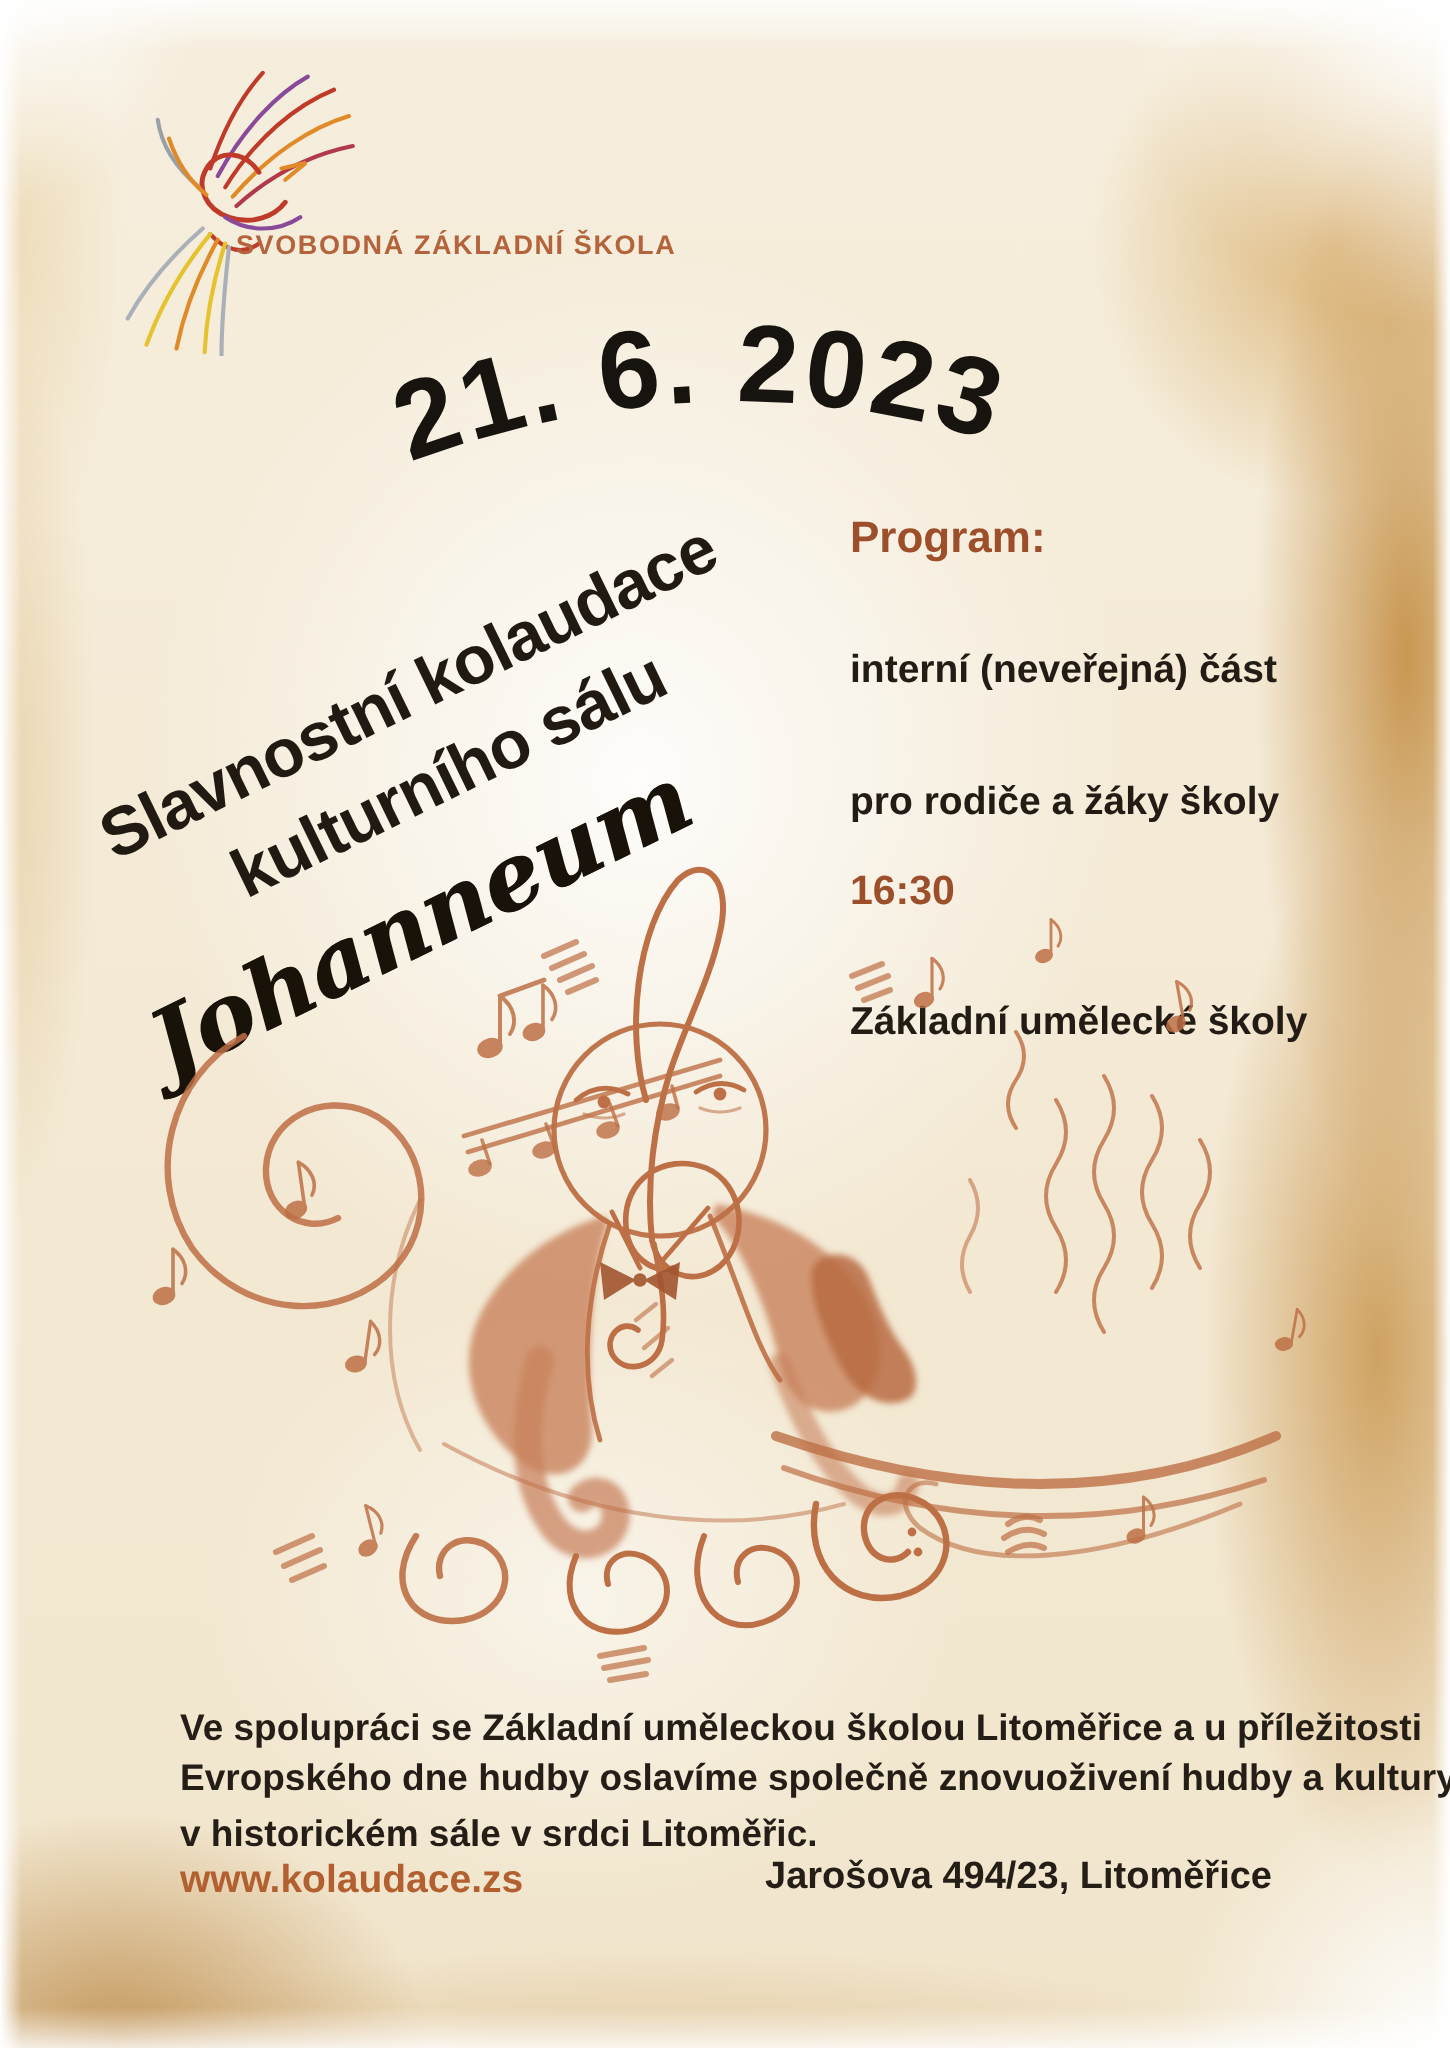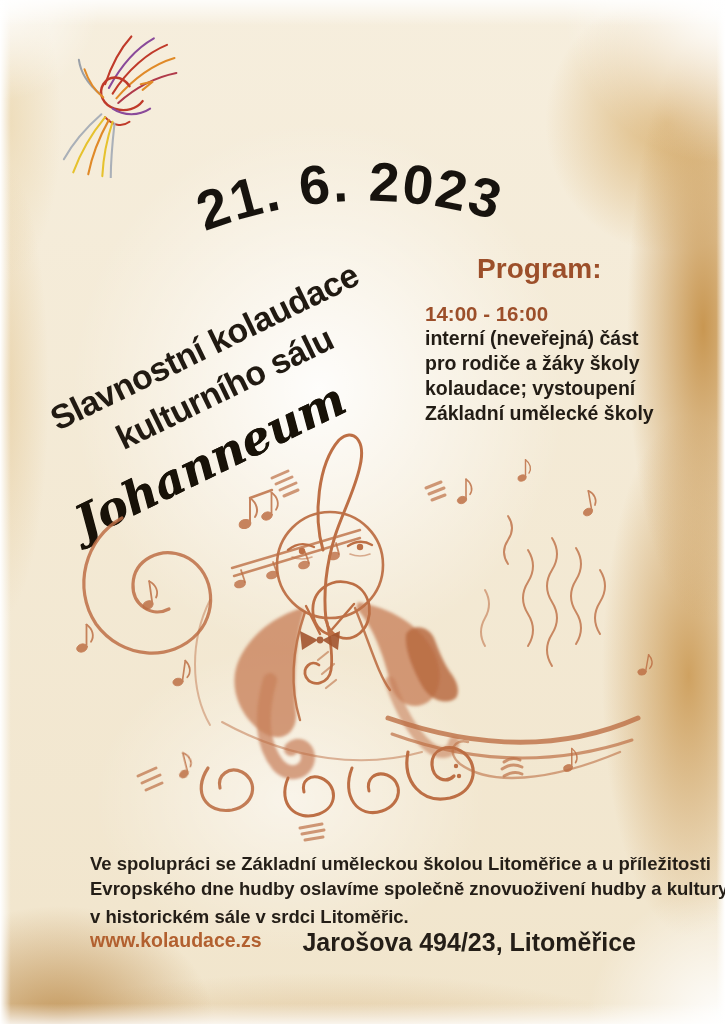--- a/index.html
+++ b/index.html
@@ -35,29 +35,29 @@
     position:absolute;left:48px;top:318px;width:360px;text-align:center;
     transform:rotate(-26deg);transform-origin:center center;color:#211a12;
   }
   .title-line{font-size:34px;line-height:46px;letter-spacing:-.5px;white-space:nowrap;}
   .title-gothic{
     font-family:"DejaVu Serif",serif;font-style:italic;font-weight:bold;
     font-size:46px;line-height:52px;margin-top:10px;transform:translateX(-45px);
     color:#181208;text-shadow:.6px 0 0 currentColor;white-space:nowrap;
   }
   .program{position:absolute;left:425px;top:256px;color:#221c15;font-size:19.5px;line-height:25px;}
-  .prog-heading{color:#9c4f2a;font-size:28px;line-height:26px;text-align:center;}
+  .prog-heading{color:#9c4f2a;font-size:22px;line-height:26px;}
   .prog-time{color:#9c4f2a;font-size:20.5px;margin-top:19px;white-space:nowrap;}
-  .prog-line{white-space:nowrap;}
+  .prog-line{white-space:nowrap;margin-top:41px;}
   .illus{position:absolute;left:60px;top:420px;}
   .desc{position:absolute;left:90px;top:851px;color:#241e17;font-size:18.5px;line-height:25px;}
   .desc-line{white-space:nowrap;}
   .desc-line:last-child{margin-top:3px;}
   .website{position:absolute;left:90px;top:929px;color:#b2602f;font-size:19.5px;white-space:nowrap;}
-  .address{position:absolute;right:89px;top:928px;color:#241e17;font-size:25px;white-space:nowrap;}
+  .address{position:absolute;right:89px;top:928px;color:#241e17;font-size:19px;white-space:nowrap;}
 </style>
 </head>
 <body>
 
 <div class="poster">
 
   <div class="logo">
     <svg width="140" height="150" viewBox="0 0 140 160">
       <g fill="none" stroke-linecap="round" stroke-width="2.2">
         <path d="M 56 64 C 70 38 88 20 104 11" stroke="#8a4a9a"></path>
@@ -72,43 +72,43 @@
         <path d="M 50 74 C 40 66 34 56 30 44" stroke="#e08a28"></path>
         <path d="M 52 95 C 60 104 70 106 78 100" stroke="#c03a2a"></path>
         <path d="M 52 95 C 38 112 26 132 18 154" stroke="#e6c22e"></path>
         <path d="M 56 98 C 46 116 38 136 34 156" stroke="#e08a28"></path>
         <path d="M 60 100 C 54 118 50 138 49 158" stroke="#e6c22e"></path>
         <path d="M 48 92 C 32 106 18 122 8 140" stroke="#aab0b8"></path>
         <path d="M 62 102 C 60 120 58 140 58 160" stroke="#aab0b8"></path>
       </g>
     </svg>
   </div>
+  <div class="logo-name">SVOBODNÁ ZÁKLADNÍ ŠKOLA</div>
 
   <svg class="date-svg" width="390" height="120" viewBox="0 0 390 120">
     <path id="datearc" d="M 16 106 Q 192 30 362 94" fill="none"></path>
     <text font-family="Liberation Sans, sans-serif" font-weight="bold" font-size="55" letter-spacing="2" fill="#17130e">
       <textPath href="#datearc" startOffset="50%" text-anchor="middle">21. 6. 2023</textPath>
     </text>
   </svg>
 
   <div class="title">
     <div class="title-line">Slavnostní kolaudace</div>
     <div class="title-line">kulturního sálu</div>
     <div class="title-gothic">Johanneum</div>
   </div>
 
   <div class="program">
     <div class="prog-heading">Program:</div>
     <div>
-      <div class="prog-time">14:00 - 16:00</div>
       <div class="prog-line">interní (neveřejná) část</div>
       <div class="prog-line">pro rodiče a žáky školy</div>
     </div>
     <div>
-      <div class="prog-line">kolaudace; vystoupení</div>
+      <div class="prog-time">16:30</div>
     </div>
     <div>
       <div class="prog-line">Základní umělecké školy</div>
     </div>
   </div>
 
   <svg class="illus" width="600" height="445" viewBox="0 0 600 445">
     <defs>
       <filter id="soft" x="-30%" y="-30%" width="160%" height="160%">
           <feGaussianBlur stdDeviation="1.7"></feGaussianBlur>

